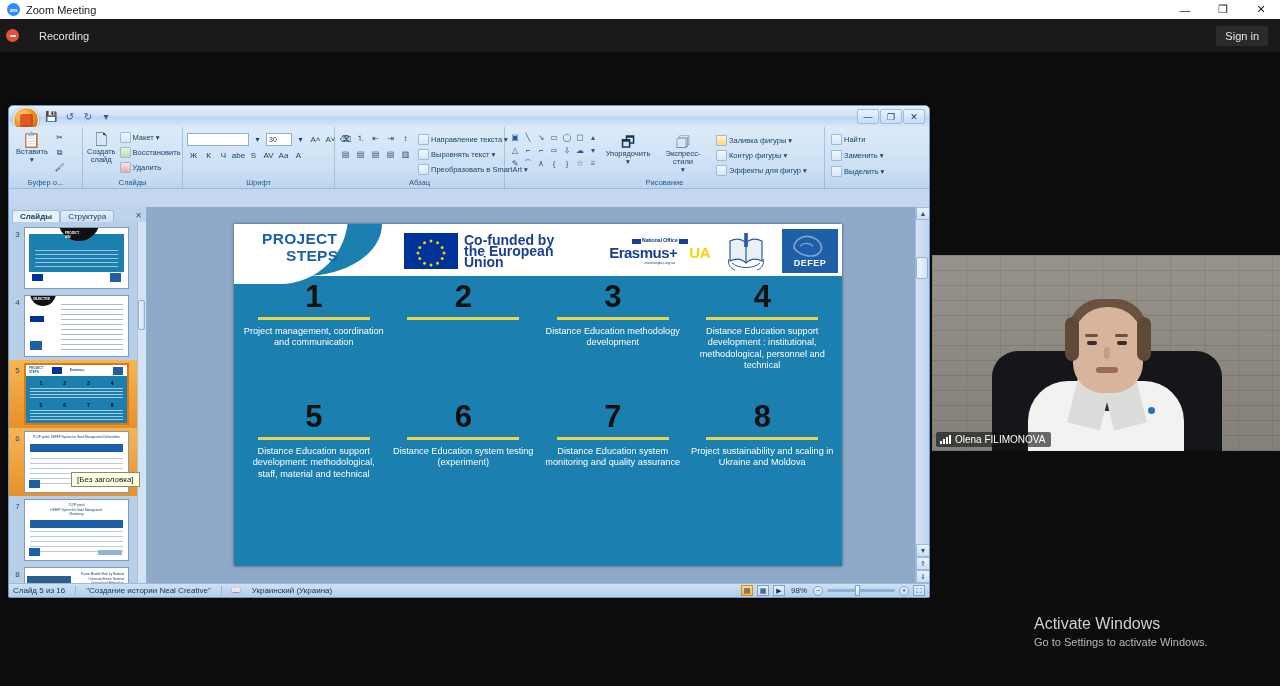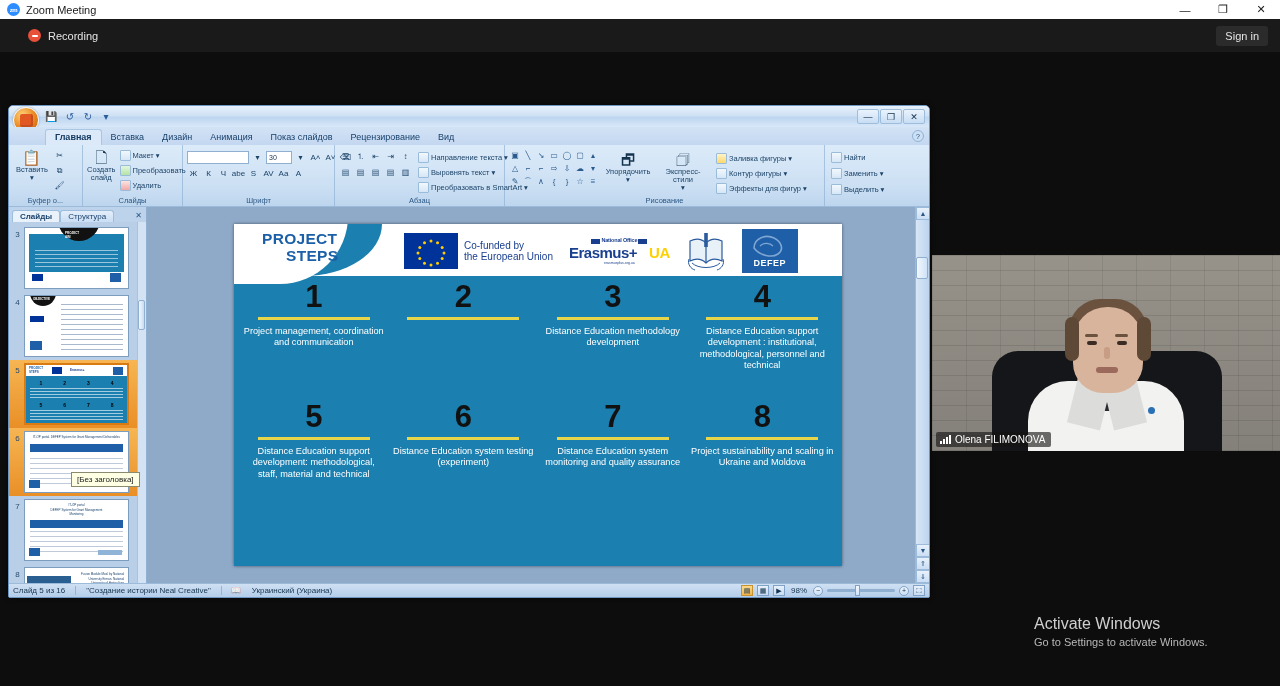--- a/index.html
+++ b/index.html
@@ -27,21 +27,21 @@
   .win-btn {
     width: 38px; height: 19px; display: flex; align-items: center; justify-content: center;
     font-size: 11px; color: #222;
   }
 
   
   .zoom-toolbar {
     position: absolute; left: 0; top: 19px; width: 1280px; height: 33px;
     background: #1a1a1a; display: flex; align-items: center;
   }
-  .rec-wrap { display: flex; align-items: center; margin-left: 28px; }
+  .rec-wrap { display: flex; align-items: center; margin-left: 6px; gap: 13px; }
   .rec-dot {
     width: 13px; height: 13px; border-radius: 50%;
     background: #e8503a; margin-right: 7px; position: relative;
   }
   .rec-dot::after {
     content: ""; position: absolute; left: 3.5px; top: 5.5px;
     width: 6px; height: 2px; background: #fff; border-radius: 1px;
   }
   .rec-label { font-size: 11px; color: #e4e4e4; }
   .signin-btn {
@@ -176,21 +176,21 @@
   .hdr-white-circle {
     position:absolute; left:-44px; top:-8px; width:158px; height:68px; background:#fff;
     border-radius: 0 0 90px 0;
   }
   .proj-steps {
     position:absolute; left:28px; top:6px; width:120px;
     font-size:15.5px; font-weight:bold; color:#1a5fa8; line-height:17px; letter-spacing:0.3px;
   }
   .logos { position:absolute; left:170px; top:3px; right:4px; height:48px; display:flex; align-items:center; gap:16px; }
   .eu-flag { width:54px; height:36px; background:#00339a; position:relative; flex:none; }
-  .eu-text { font-size:10px; font-weight:normal; color:#1a3f8f; line-height:11px; }
+  .eu-text { font-size:14px; font-weight:bold; color:#1a3f8f; line-height:11px; }
   .erasmus { flex:none; text-align:center; }
   .erasmus .natoff { font-size:5.5px; font-weight:bold; color:#1a3f8f; letter-spacing:-0.2px; }
   .erasmus .emain { font-size:15px; font-weight:bold; color:#1a3f8f; letter-spacing:-0.5px; }
   .erasmus .emain .ua { color:#ffd000;padding-left:12px; }
   .erasmus .eurl { font-size:3.5px; color:#1a3f8f; }
   .univ-emblem { width:40px; height:44px; flex:none; position:relative; }
   .defep {
     width:56px; height:44px; background:#1f5fa8; flex:none; position:relative;
     display:flex; align-items:flex-end; justify-content:center; padding-bottom:5px;
   }
@@ -308,30 +308,20 @@
         <div class="qat-ic">↻</div>
         <div class="qat-ic">▾</div>
       </div>
       <div class="ppt-wincontrols">
         <div class="ppt-wb">—</div>
         <div class="ppt-wb">❐</div>
         <div class="ppt-wb">✕</div>
       </div>
     </div>
 
-    <div class="ribbon-tabs">
-      <div class="rtab active">Главная</div>
-      <div class="rtab">Вставка</div>
-      <div class="rtab">Дизайн</div>
-      <div class="rtab">Анимация</div>
-      <div class="rtab">Показ слайдов</div>
-      <div class="rtab">Рецензирование</div>
-      <div class="rtab">Вид</div>
-      <div class="help-orb">?</div>
-    </div>
 
     <div class="ribbon">
 
       <div class="rgroup" style="width:74px;">
         <div class="rgroup-body">
           <div class="bigbtn">
             <div class="ic">📋</div>
             <div class="lb">Вставить</div>
             <div class="lb">▾</div>
           </div>
@@ -351,21 +341,21 @@
             <div class="lb">Создать слайд</div>
           </div>
           <div style="display:flex;flex-direction:column;gap:2px;padding-top:2px;">
             <div class="minibtn">
                 <span class="sq"></span>
                 <span>Макет</span>
                 <span>▾</span>
               </div>
             <div class="minibtn">
                 <span class="sq g"></span>
-                <span>Преобразовать</span>
+                <span>Восстановить</span>
               </div>
             <div class="minibtn">
                 <span class="sq r"></span>
                 <span>Удалить</span>
               </div>
           </div>
         </div>
         <div class="rgroup-label">Слайды</div>
       </div>
 

